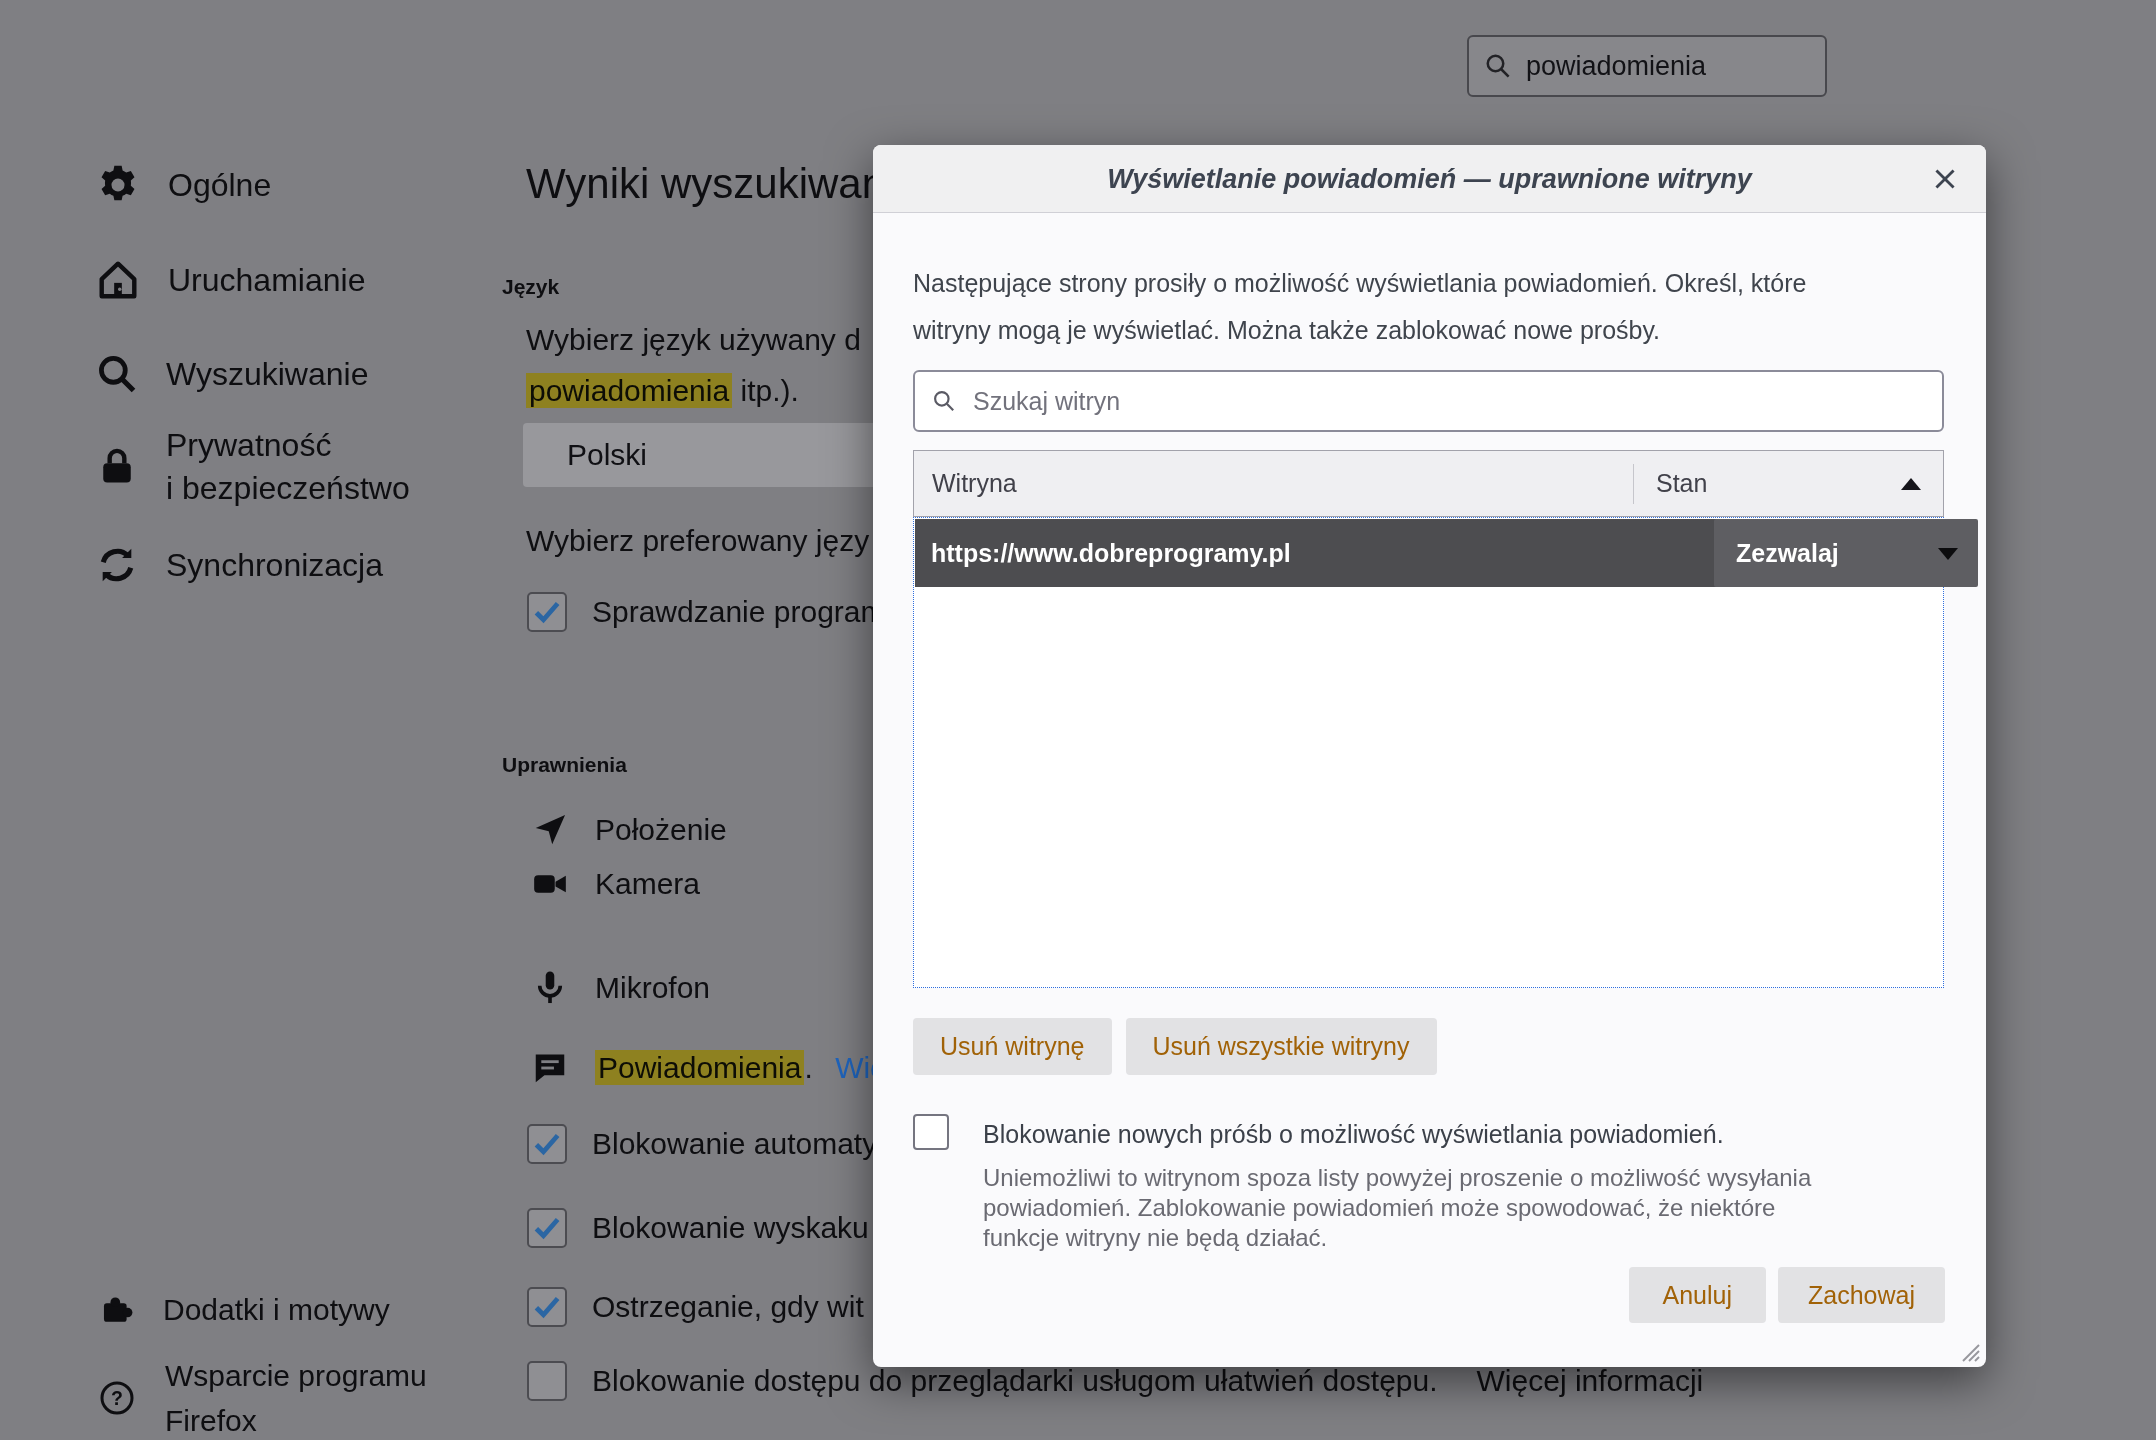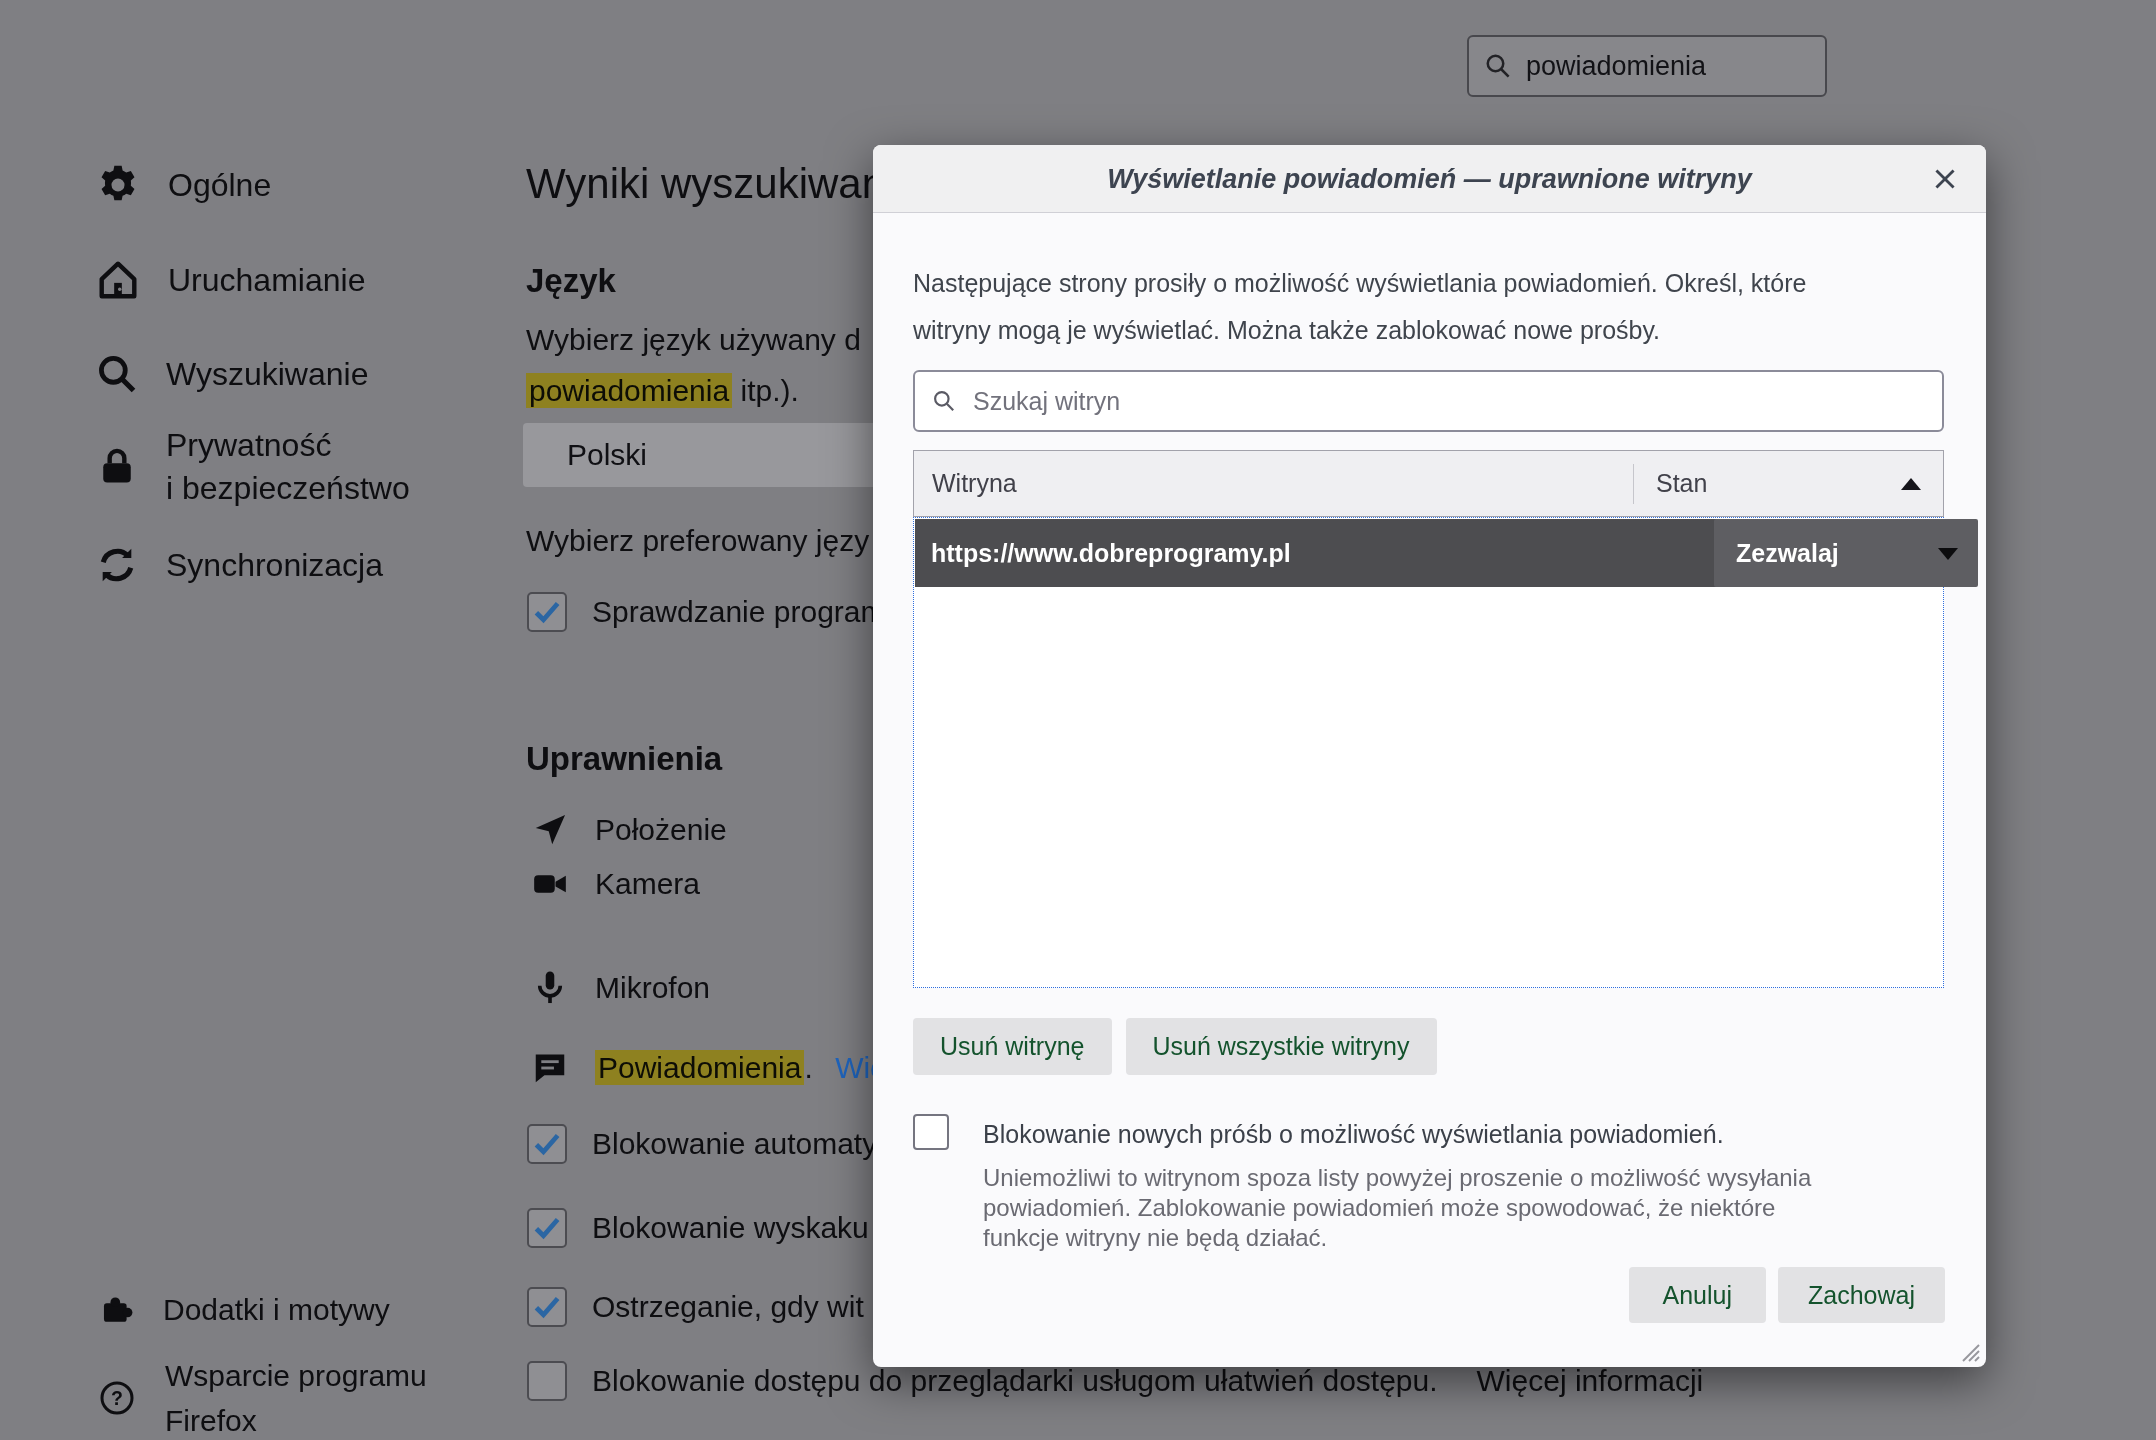--- a/index.html
+++ b/index.html
@@ -9,21 +9,21 @@
   .top-search{left:1467px;top:35px;width:360px;height:62px;border:2px solid #48484d;
     border-radius:6px;background:#87878b;display:flex;align-items:center;padding:0 14px;gap:13px;}
   .top-search-text{font-size:27px;color:#121216;}
 
   .side-row{left:95px;display:flex;align-items:center;gap:27px;}
   .side-label{font-size:32px;color:#0e0e11;line-height:43px;}
   .side-label-sm{font-size:30px;color:#0e0e11;line-height:45px;}
   .icon{flex:0 0 auto;display:block;}
 
   .main-h1{left:526px;top:160px;font-size:42px;color:#0e0e11;}
-  .sec-h2{left:526px;font-size:33px;font-weight:700;color:#0e0e11;}
+  .sec-h2{left:502px;font-size:21px;font-weight:700;color:#0e0e11;margin-top:13px;}
   .body-line{left:526px;font-size:30px;color:#0e0e11;white-space:nowrap;}
   .hl{background:#8e8120;color:#0d0d06;padding:1px 3px;}
   .dim-link{color:#1e64bd;}
   .menulist{left:523px;top:423px;width:530px;height:64px;background:#98989c;border-radius:4px;}
   .menulist-text{margin:0 0 0 44px;font-size:30px;line-height:64px;color:#101014;}
 
   .cb-row{left:527px;display:flex;align-items:center;gap:25px;height:56px;}
   .cb{width:40px;height:40px;background:#8f8f93;border:2px solid #4c4c51;border-radius:5px;
       display:flex;align-items:center;justify-content:center;}
   .cb svg{width:34px;height:34px;}
@@ -55,21 +55,21 @@
     border-top:12px solid #0c0c0e;}
 
   .listbox{left:40px;top:372px;width:1031px;height:471px;background:#fff;border:1px dotted #2f6fdf;}
   .lb-row{left:1px;top:1px;width:1027px;height:68px;background:#4d4d50;}
   .lb-url{left:16px;top:0;font-size:25px;font-weight:700;color:#fff;line-height:68px;white-space:nowrap;}
   .lb-select{left:799px;top:0;width:264px;height:68px;background:#5e5e62;border-radius:2px;cursor:pointer;}
   .lb-select-text{left:22px;top:0;font-size:25px;font-weight:700;color:#fff;line-height:68px;}
   .lb-select .tri-down{position:absolute;right:20px;top:29px;}
 
   .dlg-btn{height:57px;padding:0 27px;background:#e2e2e4;border:none;border-radius:4px;
-    font-size:25px;color:#14532d;cursor:pointer;}
+    font-size:25px;color:#a16207;cursor:pointer;}
   .remove-row{left:40px;top:873px;display:flex;gap:14px;}
   .dlg-cb{width:36px;height:36px;background:#fff;border:2px solid #757580;border-radius:4px;cursor:pointer;}
   .block-label{left:110px;top:975px;font-size:25px;color:#3b4049;white-space:nowrap;}
   .block-desc{left:110px;top:1018px;font-size:24px;line-height:30px;color:#6a6a72;}
   .block-desc span{display:block;white-space:nowrap;}
   .footer-btn{top:1122px;position:absolute;height:56px;}
   .grip{right:6px;bottom:5px;}
 </style>
 </head>
 <body>

